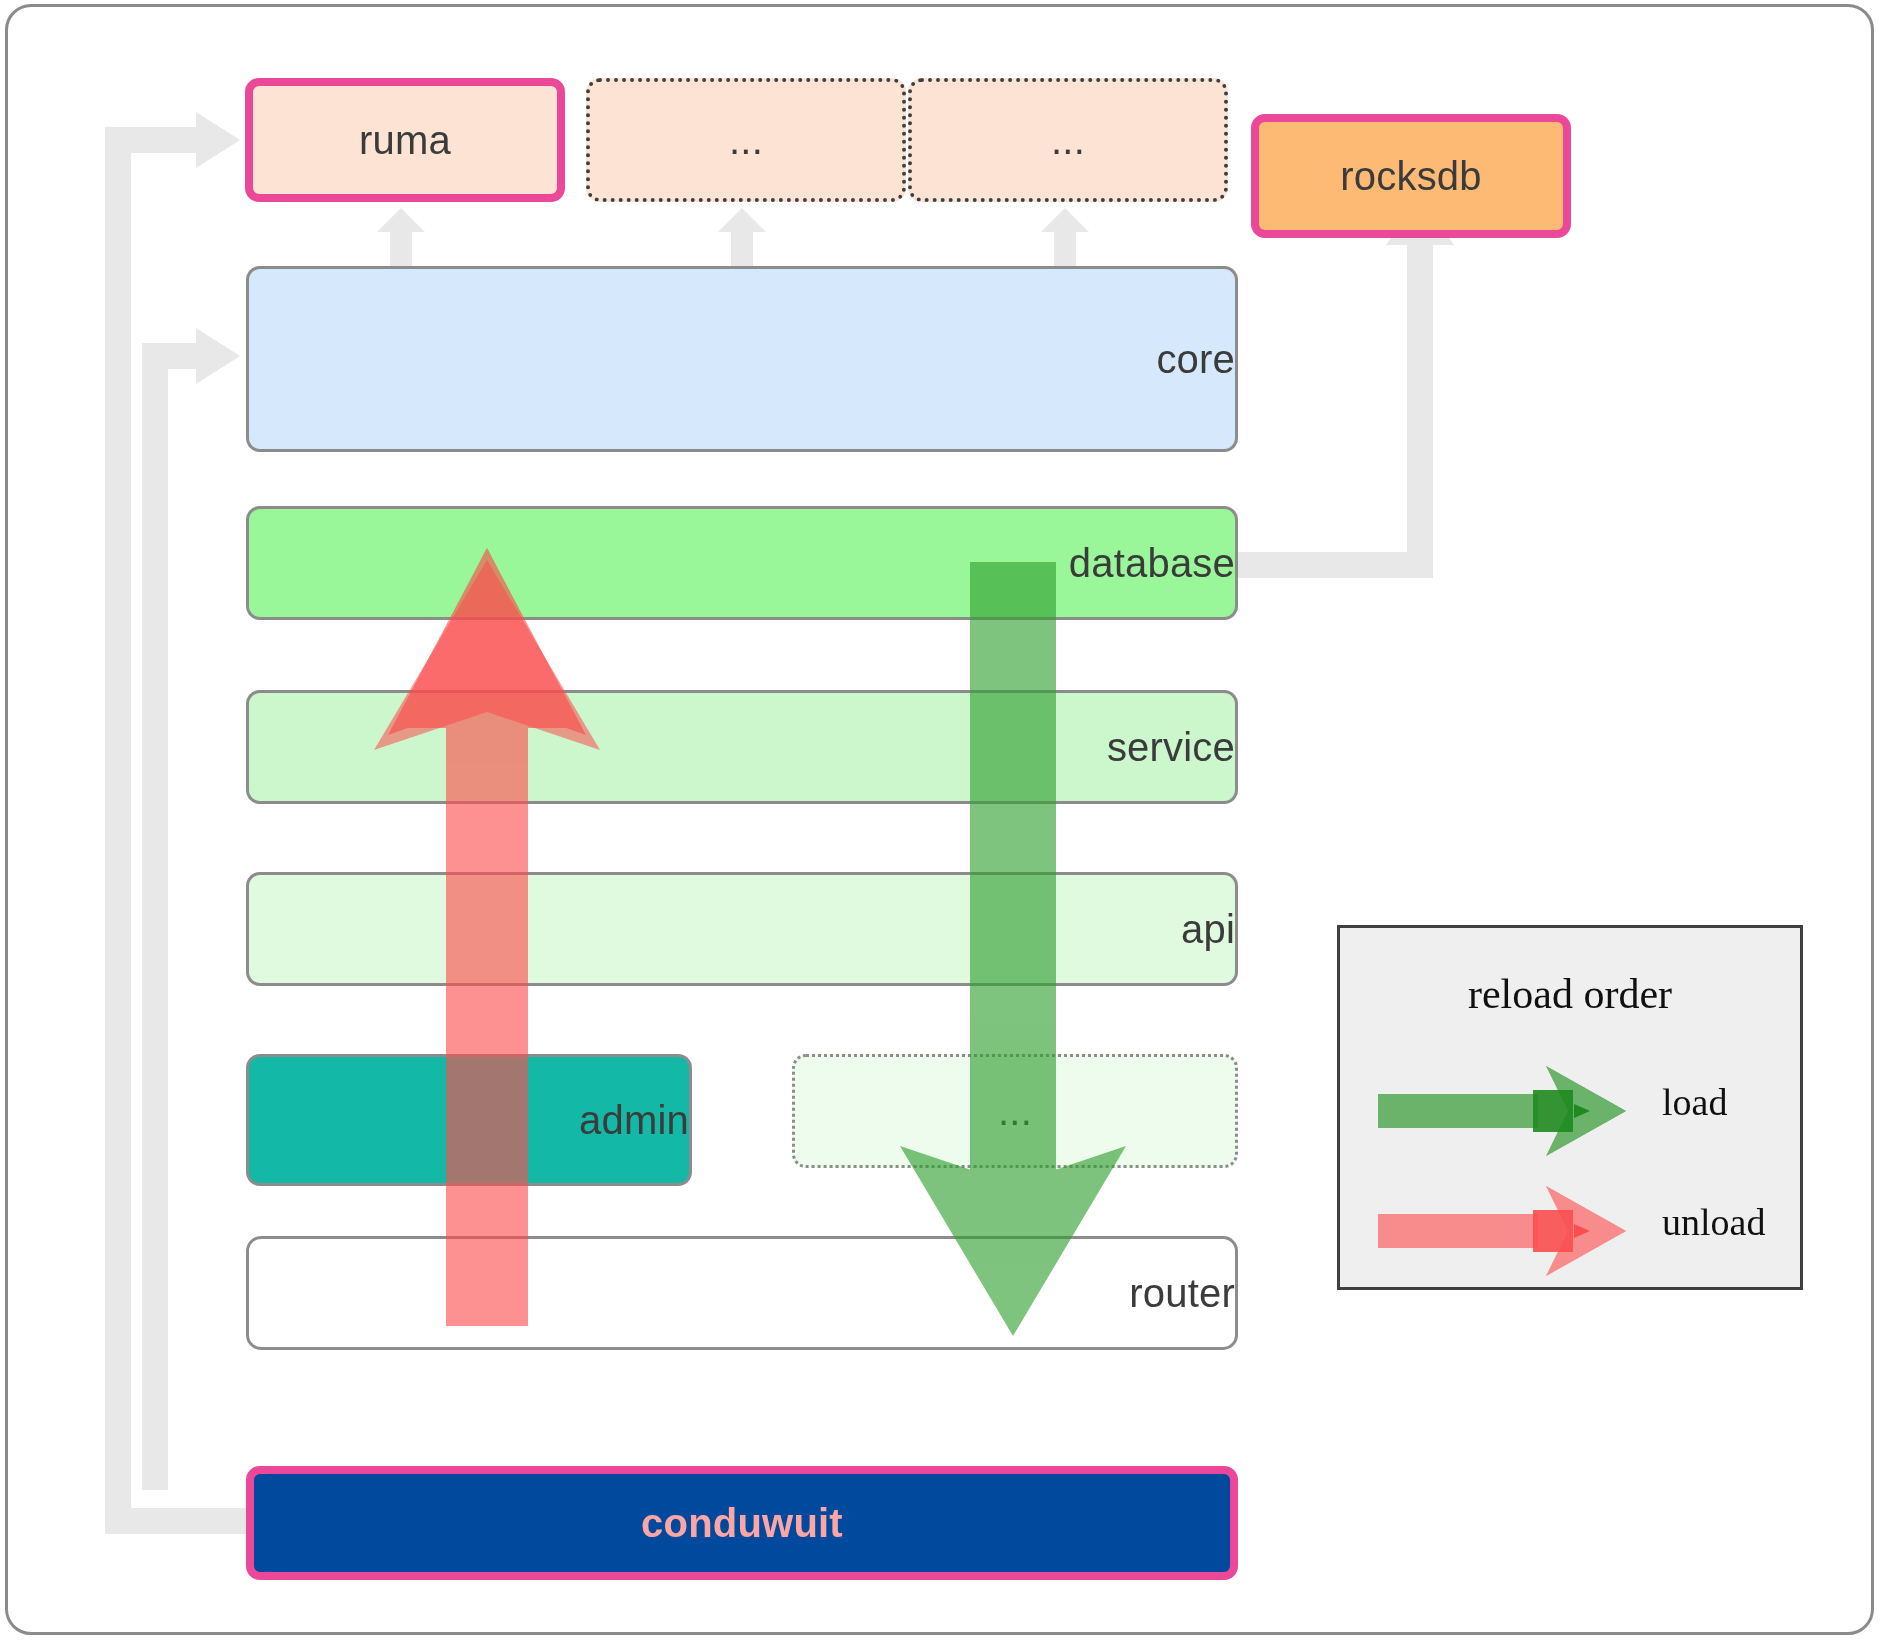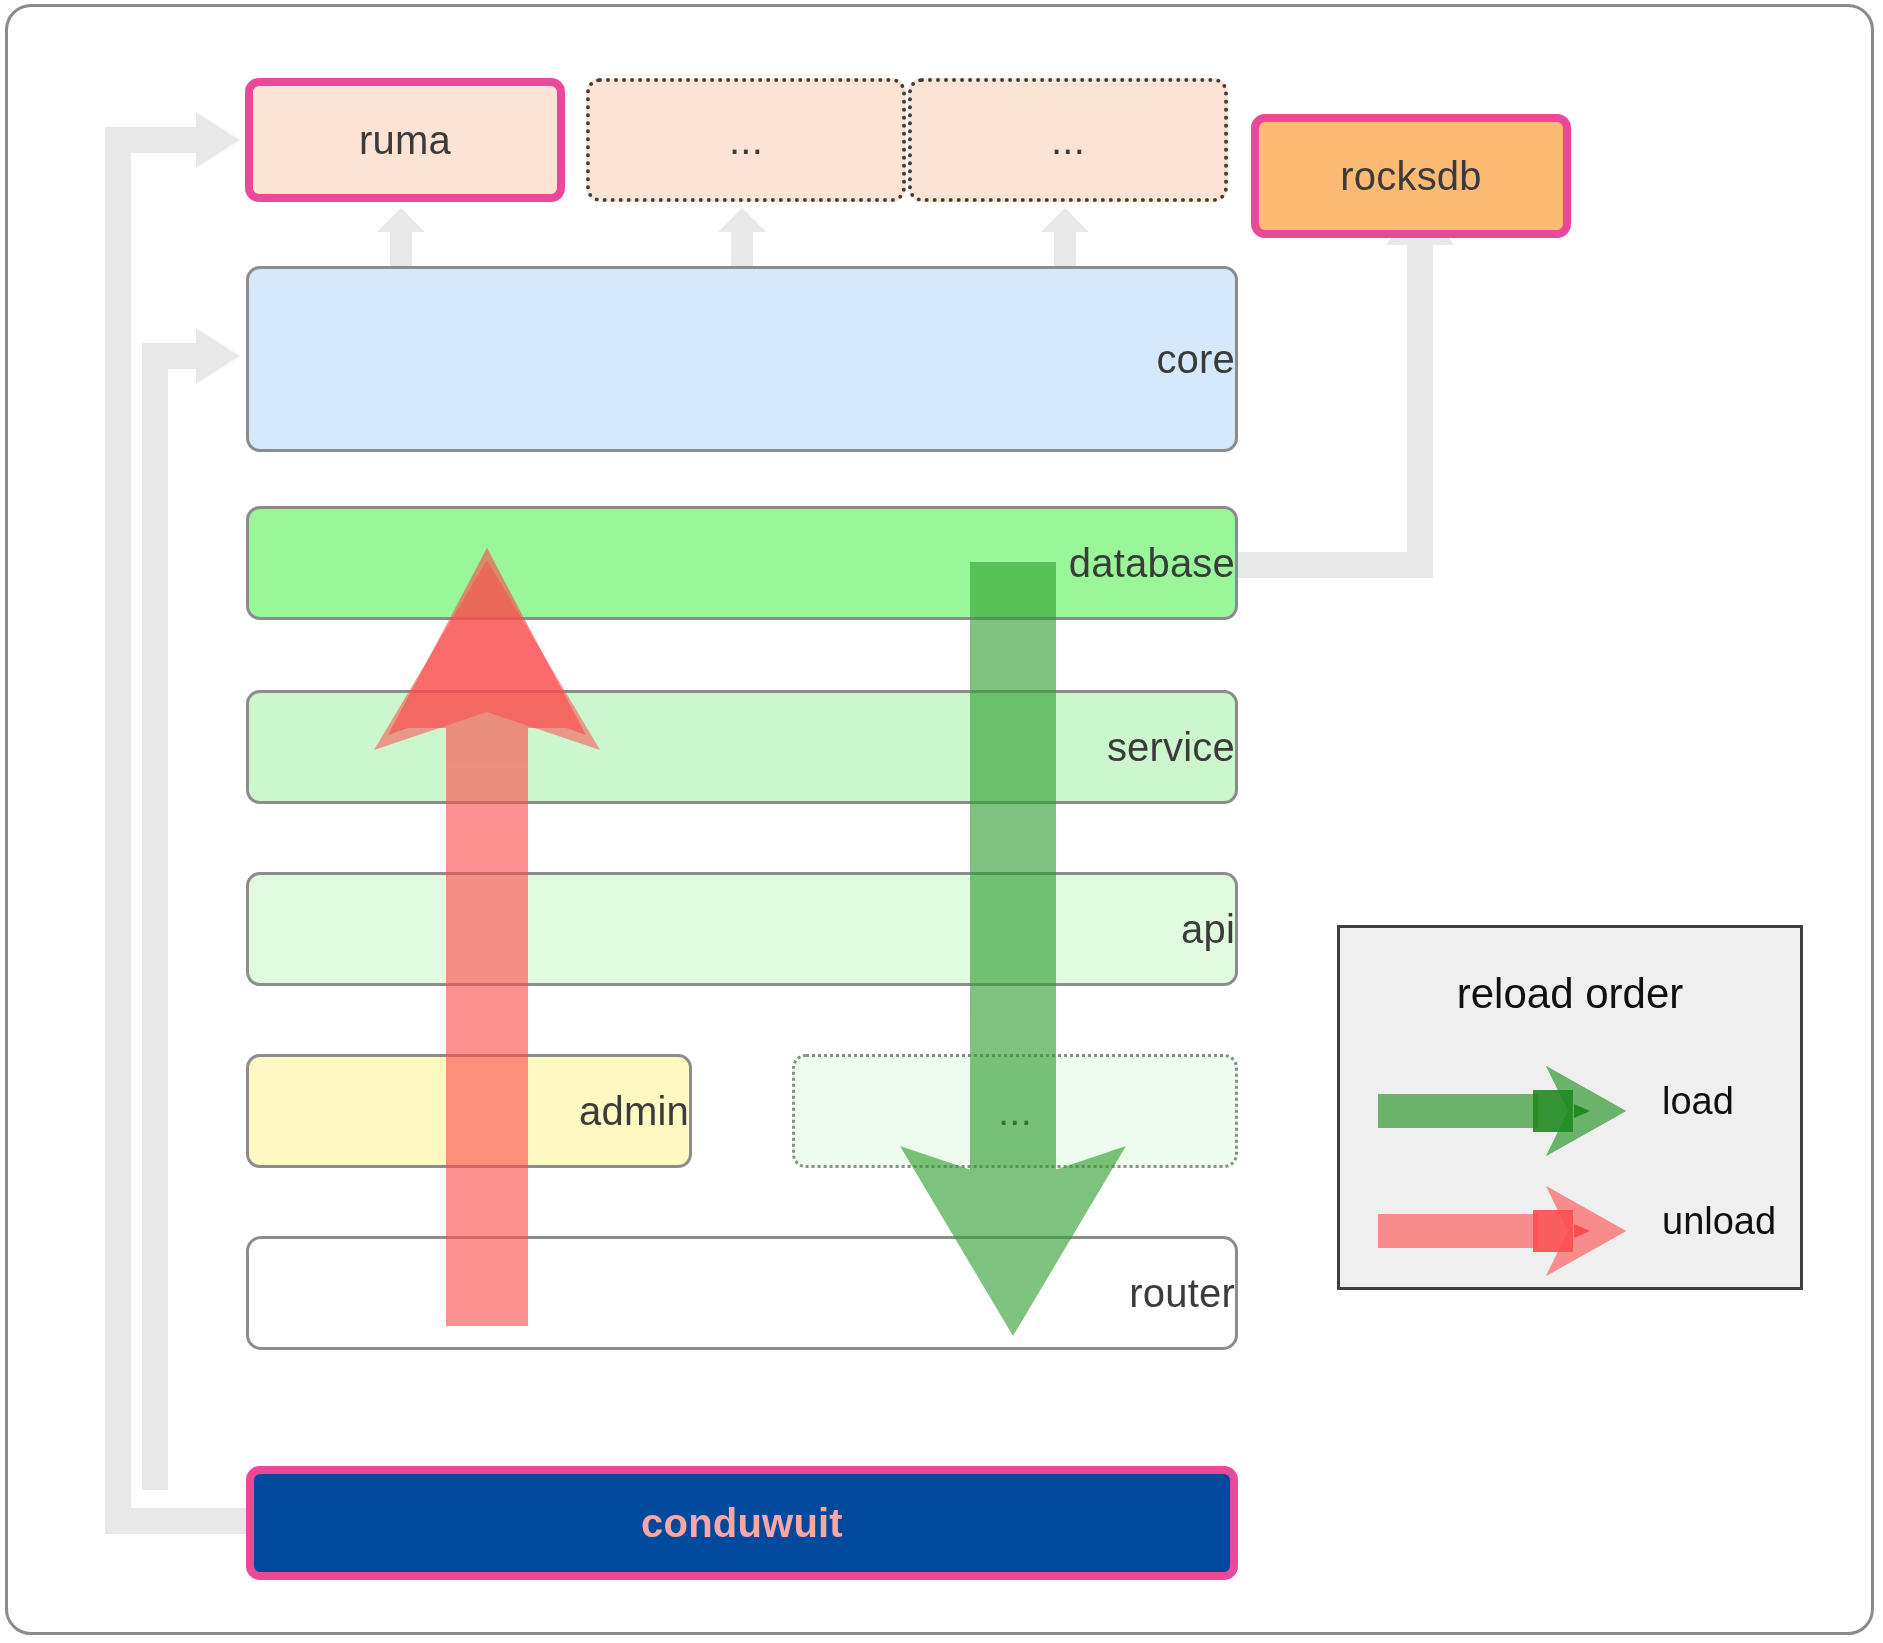--- a/index.html
+++ b/index.html
@@ -138,21 +138,21 @@
   </div>
 
   <div class="node solid-gray" style="left:246px; top:690px; width:992px; height:114px; background:#ccf7cc;">
     <span class="node-label">service</span>
   </div>
 
   <div class="node solid-gray" style="left:246px; top:872px; width:992px; height:114px; background:#e0fae0;padding-left:15px;">
     <span class="node-label">api</span>
   </div>
 
-  <div class="node solid-gray" style="left:246px; top:1054px; width:446px; height:114px; background:#fef9c3;">
+  <div class="node solid-gray" style="left:246px; top:1054px; width:446px; height:132px; background:#14b8a6;">
     <span class="node-label">admin</span>
   </div>
 
   <div class="node dotted-gray" style="left:792px; top:1054px; width:446px; height:114px; background:#edfced;">
     <span class="node-label">...</span>
   </div>
 
   <div class="node solid-gray" style="left:246px; top:1236px; width:992px; height:114px; background:#ffffff;border-radius:15px;">
     <span class="node-label">router</span>
   </div>
@@ -172,21 +172,21 @@
     <g opacity="0.62">
       <rect x="970" y="562" width="86" height="680" fill="#2e9e2e"></rect>
       <polygon points="1013,1336 900,1146 1013,1184 1126,1146" fill="#2e9e2e"></polygon>
     </g>
   </svg>
 
   <div class="node solid-dark" style="left:246px; top:1466px; width:992px; height:114px; background:#00499c; color:#fca5a5; font-weight:bold;">
     <span class="node-label">conduwuit</span>
   </div>
 
-  <div class="legend" style="left:1337px; top:925px; width:466px; height:365px;">
+  <div class="legend" style="left:1337px; top:925px; width:466px; height:365px;font-family:Liberation Serif, serif;">
     <div class="legend-title">reload order</div>
 
     <svg style="position:absolute; left:38px; top:128px;" width="260" height="110" viewBox="0 0 260 110" xmlns="http://www.w3.org/2000/svg">
       <g opacity="0.75">
         <rect x="0" y="38" width="160" height="34" fill="#3f9e3f"></rect>
         <polygon points="248,55 168,10 190,55 168,100" fill="#3f9e3f"></polygon>
         <polygon points="168,10 248,55 168,100 195,55" fill="#3f9e3f"></polygon>
       </g>
       <rect x="155" y="34" width="40" height="42" fill="#1f8a1f" opacity="0.9"></rect>
       <polygon points="196,48 212,55 196,62" fill="#1f8a1f"></polygon>

